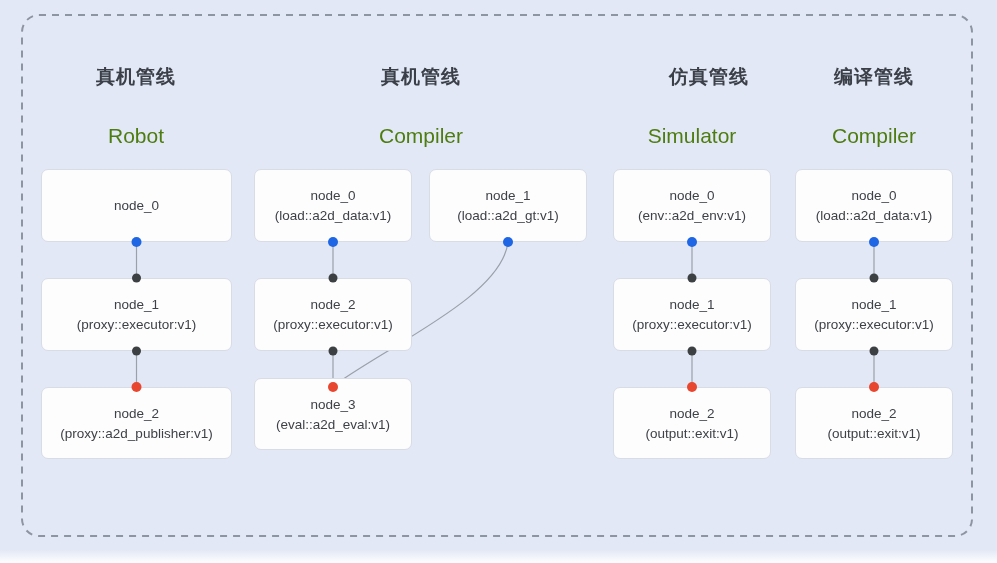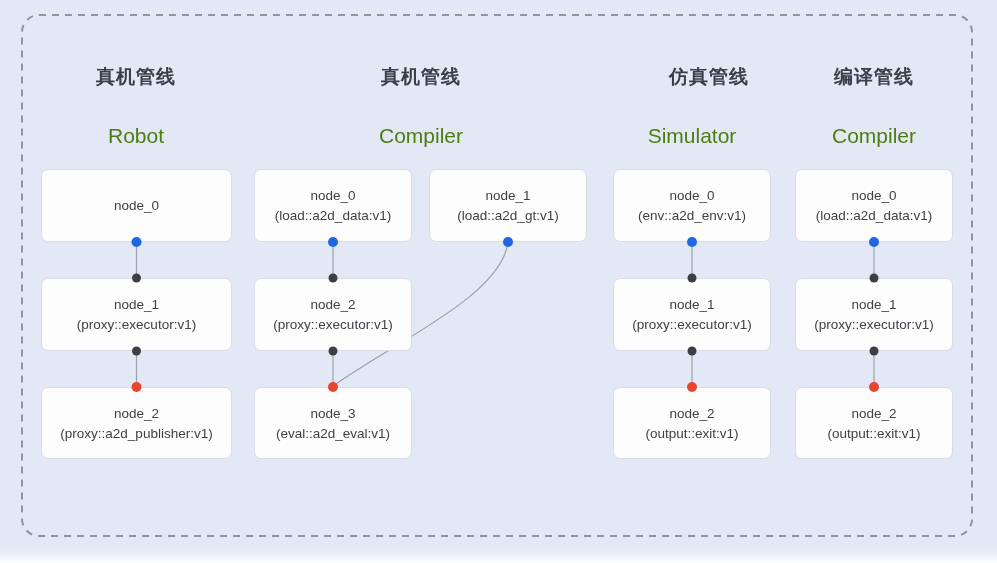--- a/index.html
+++ b/index.html
@@ -94,21 +94,21 @@
       <div class="node-type">(load::a2d_data:v1)</div>
     </div>
     <div class="node" style="left:429px;top:169px;width:158px;height:73px">
       <div class="node-name">node_1</div>
       <div class="node-type">(load::a2d_gt:v1)</div>
     </div>
     <div class="node" style="left:254px;top:278px;width:158px;height:73px">
       <div class="node-name">node_2</div>
       <div class="node-type">(proxy::executor:v1)</div>
     </div>
-    <div class="node" style="left:254px;top:387px;width:158px;height:72px">
+    <div class="node" style="left:254px;top:378px;width:158px;height:72px">
       <div class="node-name">node_3</div>
       <div class="node-type">(eval::a2d_eval:v1)</div>
     </div>
 
     <div class="node" style="left:613px;top:169px;width:158px;height:73px">
       <div class="node-name">node_0</div>
       <div class="node-type">(env::a2d_env:v1)</div>
     </div>
     <div class="node" style="left:613px;top:278px;width:158px;height:73px">
       <div class="node-name">node_1</div>

